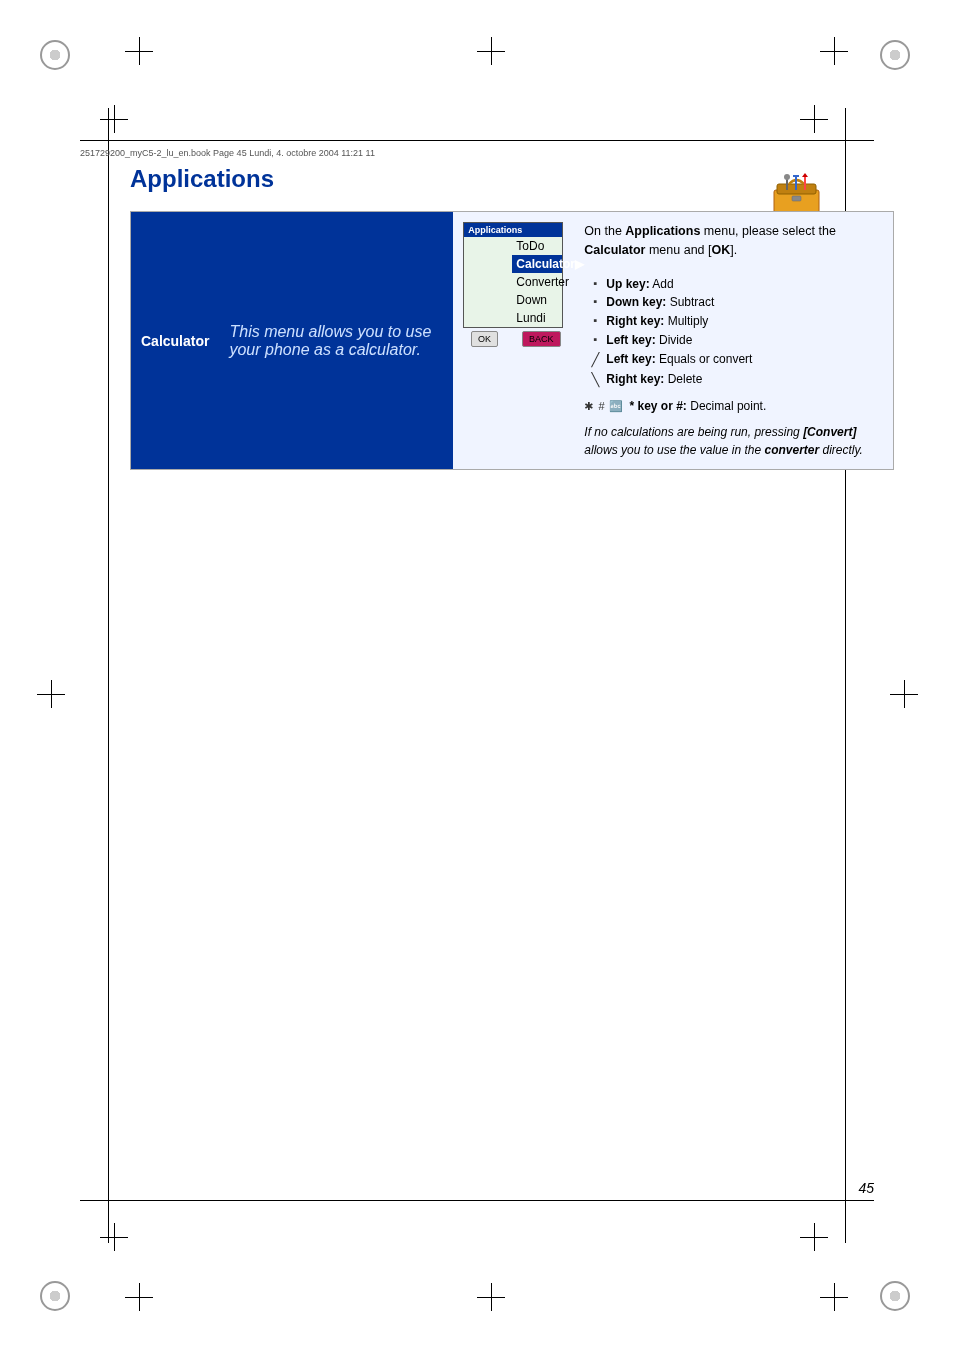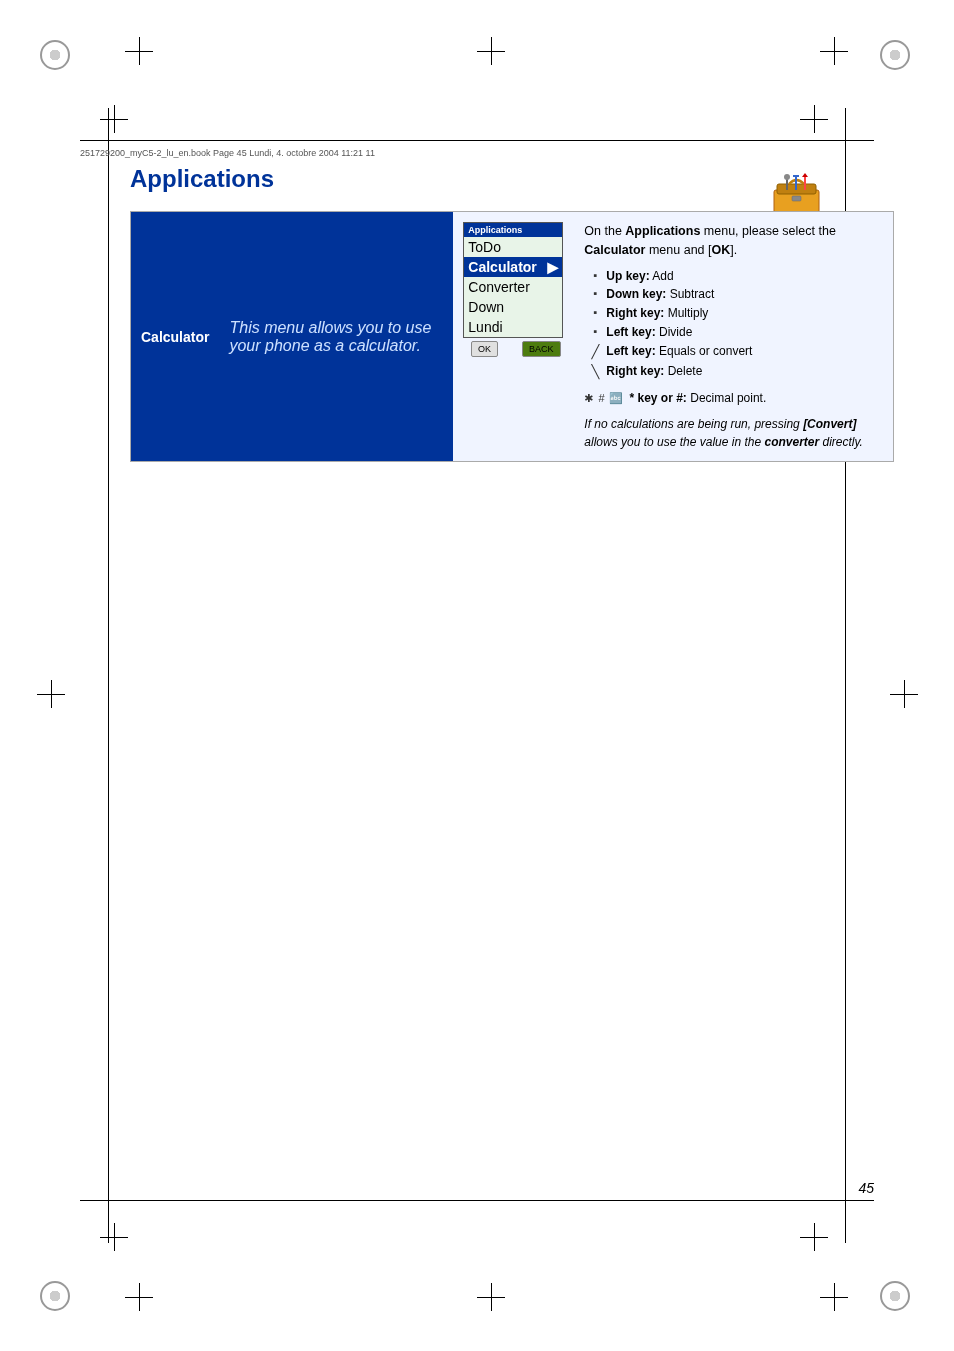--- a/index.html
+++ b/index.html
@@ -120,23 +120,24 @@
     }
     .phone-screen-header {
       background: #003399;
       color: #fff;
       font-size: 9px;
       font-weight: bold;
       padding: 2px 4px;
     }
     .phone-menu-item {
       padding: 2px 4px;
-      font-size: 14px;
+      font-size: 12px;
       color: #000;
       border-bottom: none;
+      margin-left: 48px;
     }
     .phone-menu-item.selected {
       background: #003399;
       color: #ffffff;
       font-weight: bold;
       display: flex;
       align-items: center;
       justify-content: space-between;
     }
     .phone-buttons {
@@ -150,31 +151,31 @@
       border: 1px solid #888;
       border-radius: 2px;
       font-size: 9px;
       padding: 2px 6px;
       color: #000;
     }
     .phone-btn.ok {
       background: #e0e0e0;
     }
     .phone-btn.back {
-      background: #4d7c0f;
+      background: #be185d;
       margin-left: 20px;
     }
 
     
     .content-area {
       flex: 1;
       font-size: 12.5px;
     }
     .content-intro {
-      margin-bottom: 8px;
+      margin-bottom: 16px;
       line-height: 1.5;
     }
     .content-intro b {
       font-weight: bold;
     }
     .keys-title {
       margin-bottom: 6px;
       line-height: 1.5;
     }
     .keys-list {

